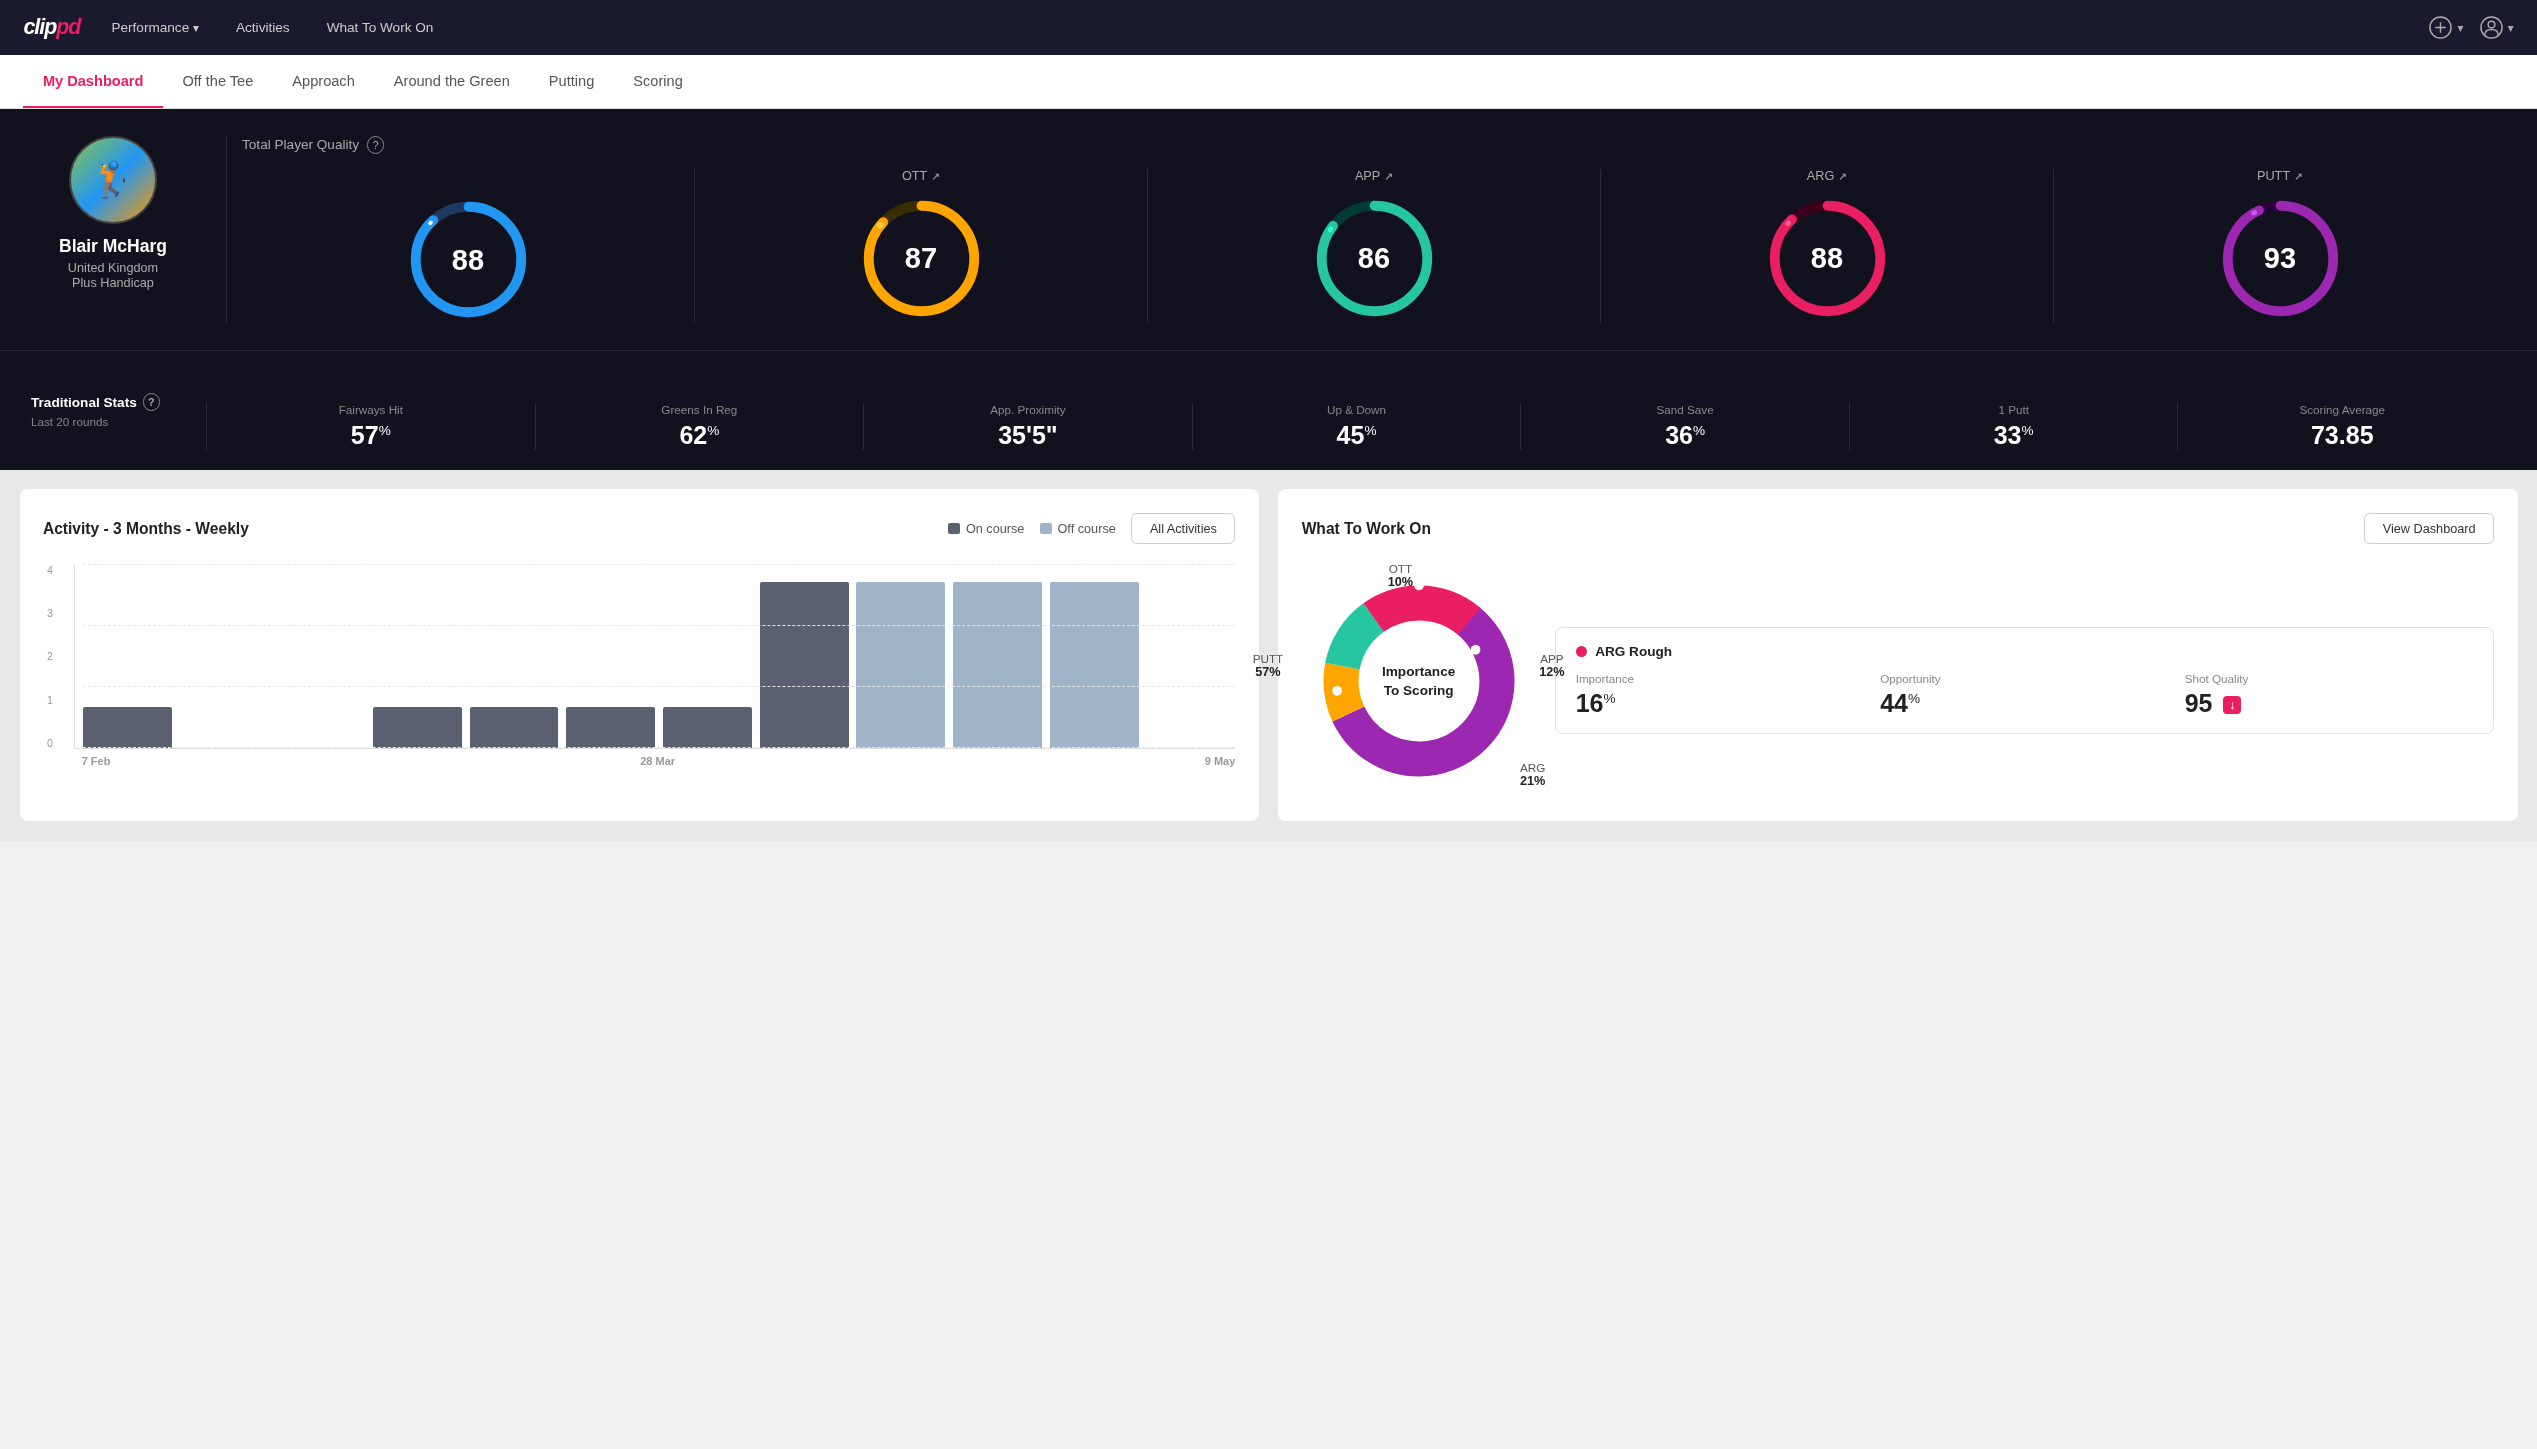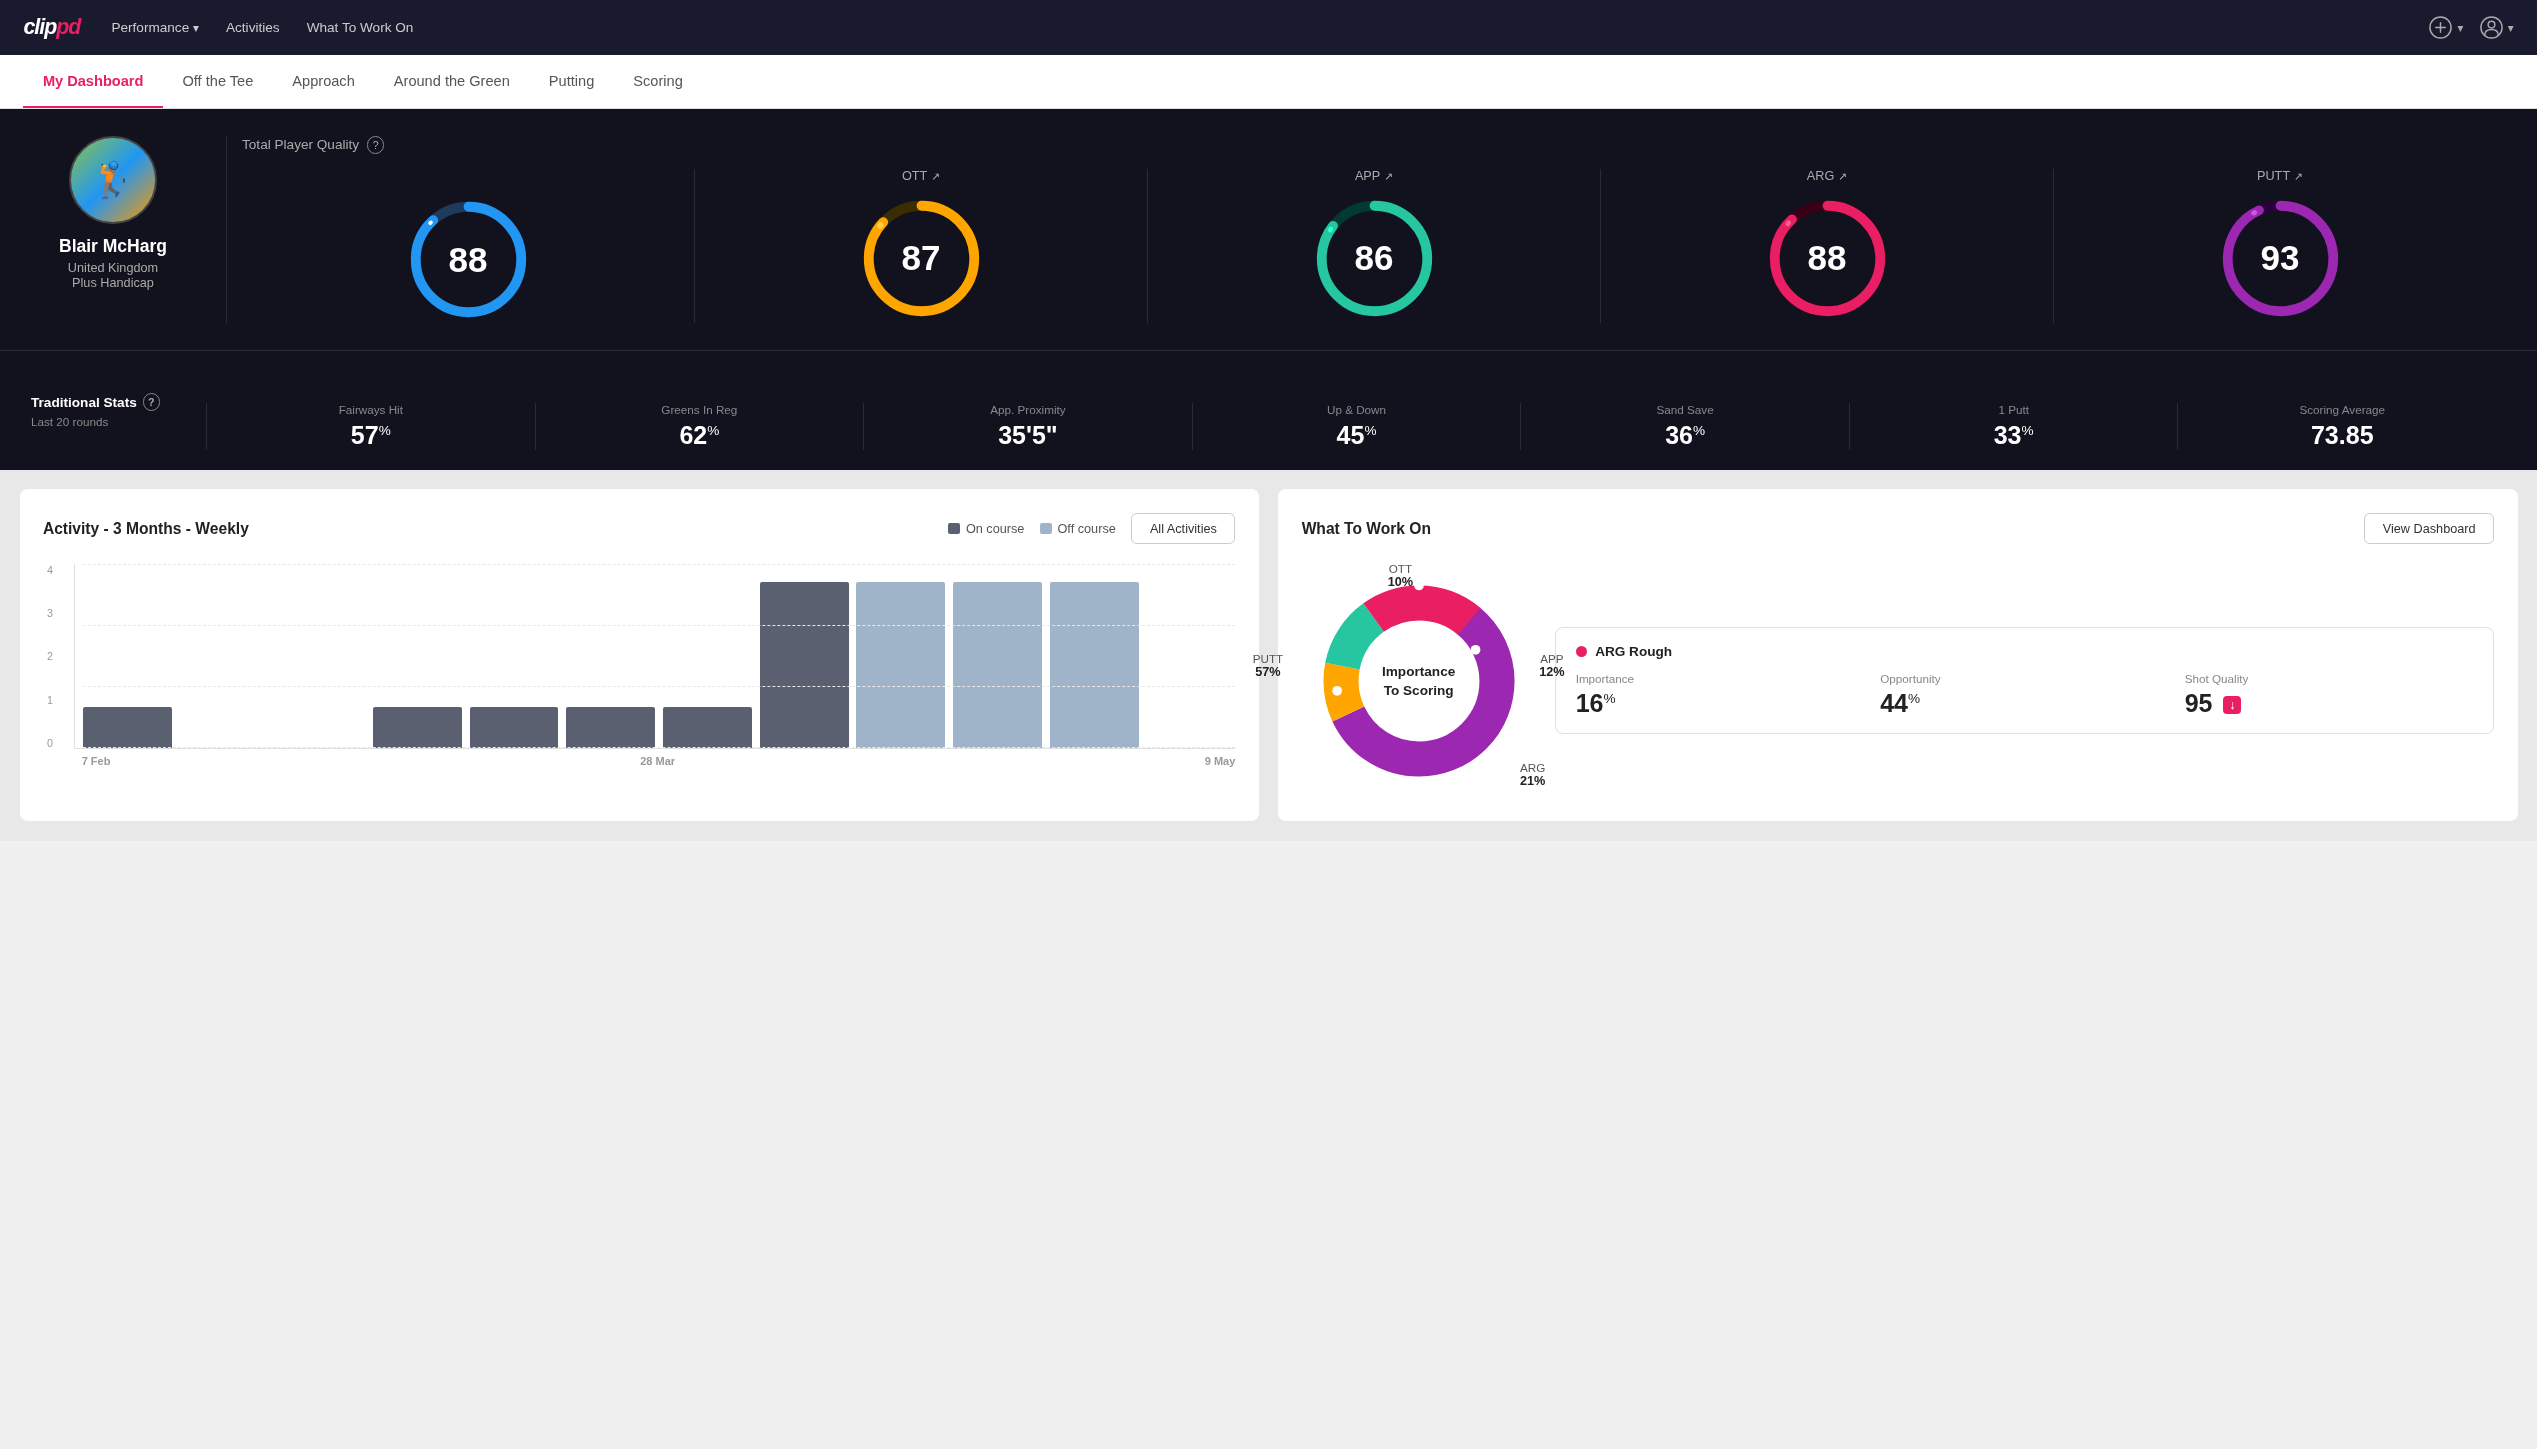--- a/index.html
+++ b/index.html
@@ -15,21 +15,21 @@
       gap: 31px;
     }
     .logo {
       color: #e91e63;
       font-size: 21.4px;
       font-weight: 900;
       letter-spacing: -1px;
       font-style: italic;
     }
     .logo span { color: #fff; }
-    .nav-links { display: flex; gap: 27px; }
+    .nav-links { display: flex; gap: 37px; }
     .nav-link {
       color: #ccc;
       font-size: 13.6px;
       cursor: pointer;
       display: flex;
       align-items: center;
       gap: 3.9px;
     }
     .nav-right { margin-left: auto; display: flex; gap: 15.6px; align-items: center; }
     .nav-icon-btn {
@@ -141,21 +141,21 @@
     }
     .arrow-up { color: #aaa; font-size: 10.7px; }
 
     
     .circle-wrap { position: relative; width: 127px; height: 127px; }
     .circle-wrap svg { transform: rotate(-90deg); }
     .circle-center {
       position: absolute;
       top: 50%; left: 50%;
       transform: translate(-50%, -50%);
-      font-size: 35px;
+      font-size: 29px;
       font-weight: 700;
       color: #fff;
     }
 
     
     .trad-stats {
       background: #12121f;
       border-top: 1px solid #2a2a3e;
       padding: 19.5px 31px;
       display: flex;

